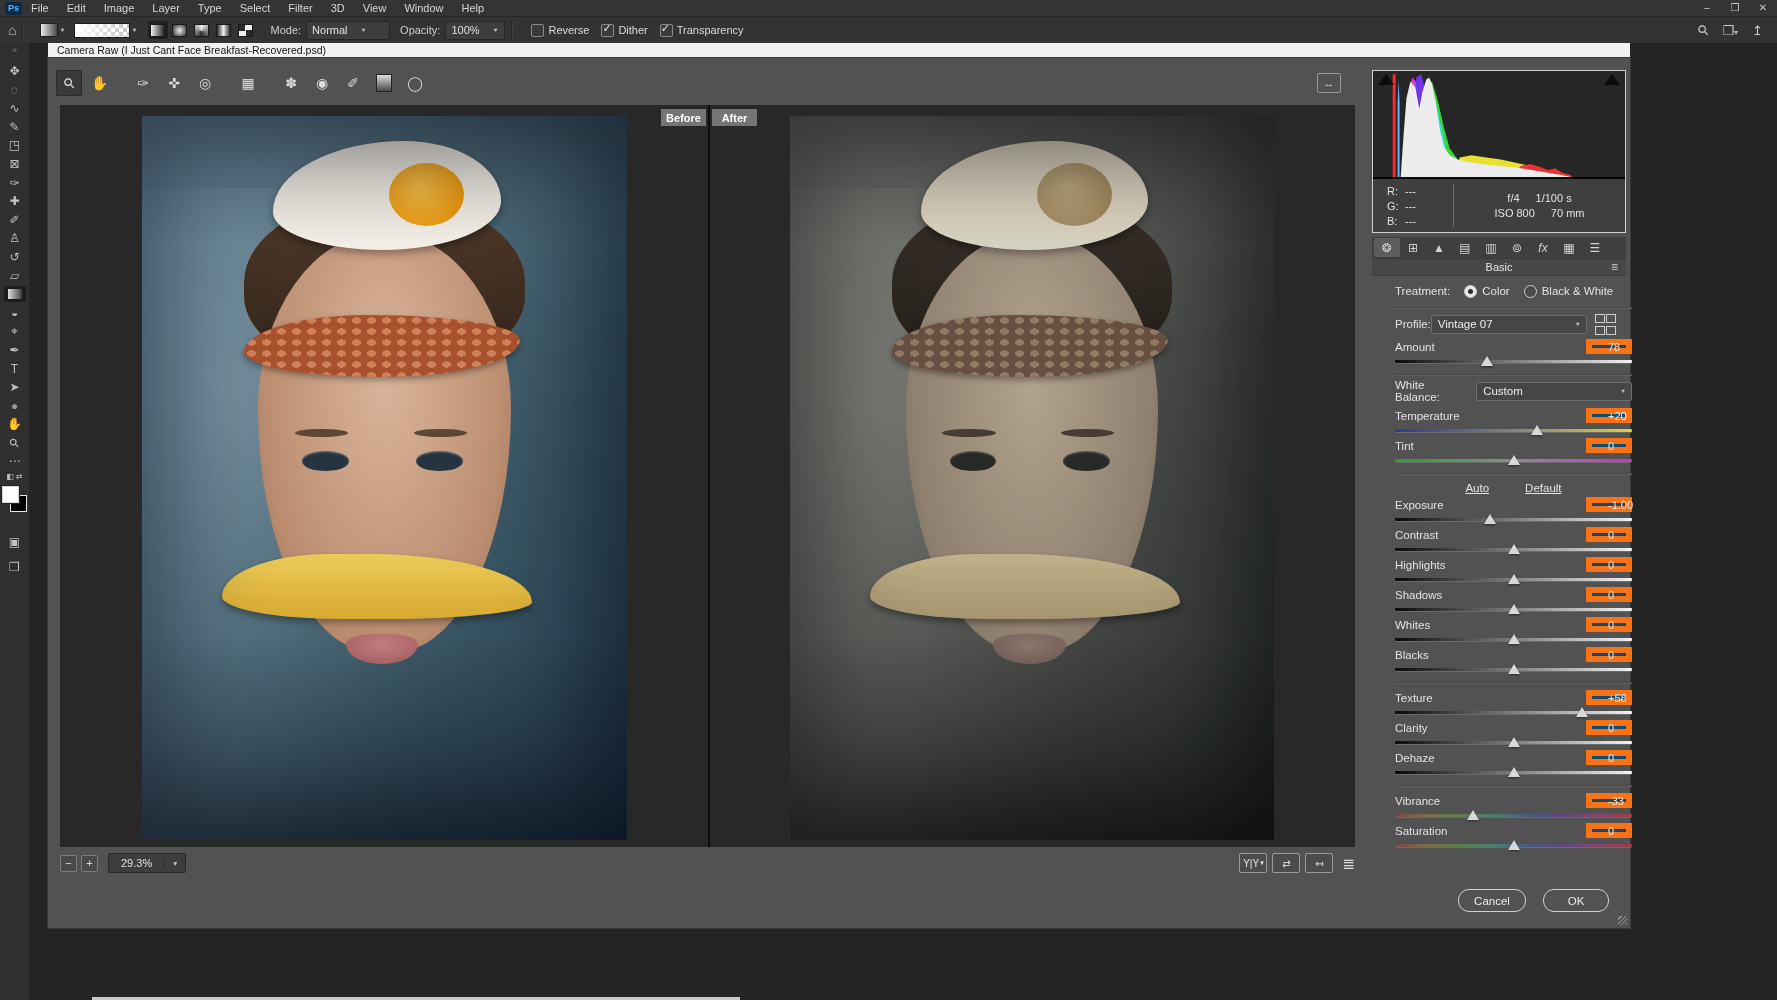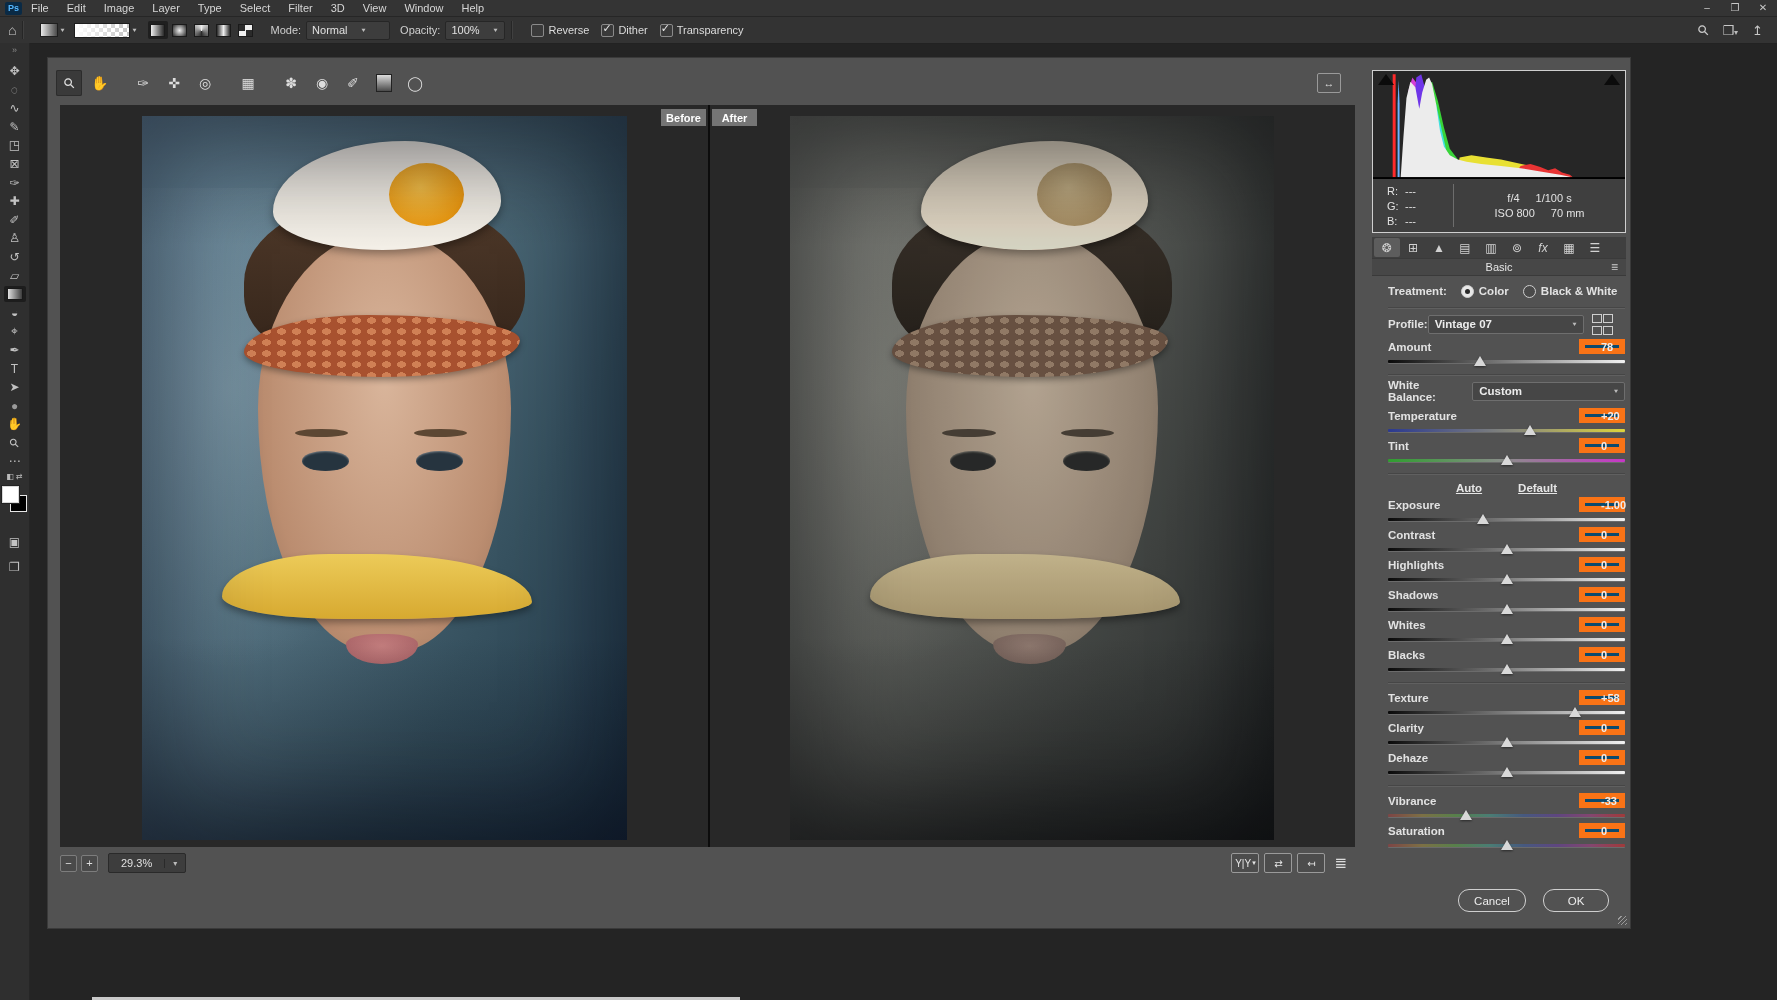--- a/index.html
+++ b/index.html
@@ -107,21 +107,21 @@
     border-radius:50% 50% 60% 60%/40% 40% 80% 80%;}
   .ph-vignette{position:absolute;inset:0;box-shadow:inset 0 0 90px 30px rgba(0,5,20,.42);
     background:linear-gradient(180deg,rgba(0,0,0,.18),rgba(0,0,0,0) 18%,rgba(0,0,0,0) 72%,rgba(8,12,22,.42));}
   
   #zoombar{left:12px;top:793px;width:1295px;height:24px;display:flex;align-items:center;}
   .zbtn{width:15px;height:15px;border:1px solid #7d7d7d;background:#4a4a4a;color:#e0e0e0;
     display:flex;align-items:center;justify-content:center;font-size:11px;margin-right:4px;border-radius:2px;}
   #zoom-select{margin-left:6px;height:18px;background:#3d3d3d;border:1px solid #2a2a2a;display:flex;align-items:center;border-radius:2px;}
   #zoom-select .val{padding:0 12px;color:#e0e0e0;}
   #zoom-select .dd{width:20px;text-align:center;border-left:1px solid #2a2a2a;color:#bbb;font-size:8px;}
-  #view-controls{margin-left:auto;display:flex;align-items:center;gap:5px;margin-right:8px;}
+  #view-controls{margin-left:auto;display:flex;align-items:flex-end;gap:5px;margin-right:0;}
   .vbtn{min-width:22px;height:18px;border:1px solid #9a9a9a;background:#4c4c4c;color:#e6e6e6;
     display:flex;align-items:center;justify-content:center;font-size:10px;border-radius:2px;padding:0 2px;}
   .vbtn small{font-size:7px;margin-left:1px;}
   #settings-icon{font-size:15px;color:#dcdcdc;margin-left:4px;}
   
   #right-panel{left:1320px;top:0;width:262px;height:870px;}
   #hist-box{left:4px;top:12px;width:254px;height:163px;border:1px solid #cfcfcf;box-sizing:border-box;background:#3f3f3f;}
   #hist-graph{position:absolute;left:0;top:0;width:100%;height:108px;background:#262626;}
   #hist-graph svg{display:block;width:100%;height:100%;}
   .clip-tri{position:absolute;top:3px;width:0;height:0;border-left:8px solid transparent;
@@ -135,21 +135,21 @@
   .exif-line{display:flex;gap:16px;}
   
   #panel-tabs{left:4px;top:179px;width:254px;height:21px;background:#3f3f3f;display:flex;align-items:center;padding-left:2px;box-sizing:border-box;}
   .ptab{width:26px;height:19px;display:flex;align-items:center;justify-content:center;color:#d2d2d2;font-size:12px;}
   .ptab.sel{background:#5d5d5d;border-radius:2px;}
   .ptab.fx{font-style:italic;font-size:12px;}
   #basic-header{left:4px;top:200px;width:254px;height:16px;background:#474747;border-top:1px solid #3a3a3a;
     border-bottom:1px solid #3a3a3a;display:flex;align-items:center;justify-content:center;color:#e6e6e6;font-size:11px;}
   #basic-menu-icon{position:absolute;right:8px;color:#d0d0d0;font-size:12px;}
   
-  #rp-content{left:5px;top:217px;width:262px;padding:4px 10px 0 15px;box-sizing:border-box;font-size:11.5px;color:#e2e2e2;font-weight:bold;}
+  #rp-content{left:12px;top:217px;width:262px;padding:4px 10px 0 15px;box-sizing:border-box;font-size:11.5px;color:#e2e2e2;}
   .sep{height:1px;background:#464646;box-shadow:0 1px 0 #606060;margin:6px 0;}
   .row{display:flex;align-items:center;}
   #treatment-row{height:20px;margin-top:2px;}
   .radio{width:11px;height:11px;border:1px solid #cfcfcf;border-radius:50%;margin:0 5px 0 14px;position:relative;background:#4a4a4a;}
   .radio.on{background:#e8e8e8;}
   .radio.on::after{content:"";position:absolute;left:3px;top:3px;width:5px;height:5px;border-radius:50%;background:#2a2a2a;}
   .selectbox{background:#464646;border:1px solid #6e6e6e;height:17px;border-radius:2px;display:flex;
     align-items:center;justify-content:space-between;padding:0 6px;color:#ececec;}
   #profile-row{height:20px;}
   #profile-select{width:142px;margin-left:0;}
@@ -344,20 +344,21 @@
       </div>
       <div class="tool" style="margin-top:14px">
           <span>▣</span>
         </div>
       <div class="tool" style="margin-top:6px">
           <span>❐</span>
         </div>
     </div>
   </div>
 
+  <div id="cr-titlebar" class="abs">Camera Raw (I Just Cant Face Breakfast-Recovered.psd)</div>
   <div id="cr-dialog" class="abs">
 
     <div id="cr-toolbar" class="abs">
       <div class="crtool sel">
           <span class="rot45">⚲</span>
         </div>
       <div class="crtool">
           <span>✋</span>
         </div>
       <div class="crsp"></div>

